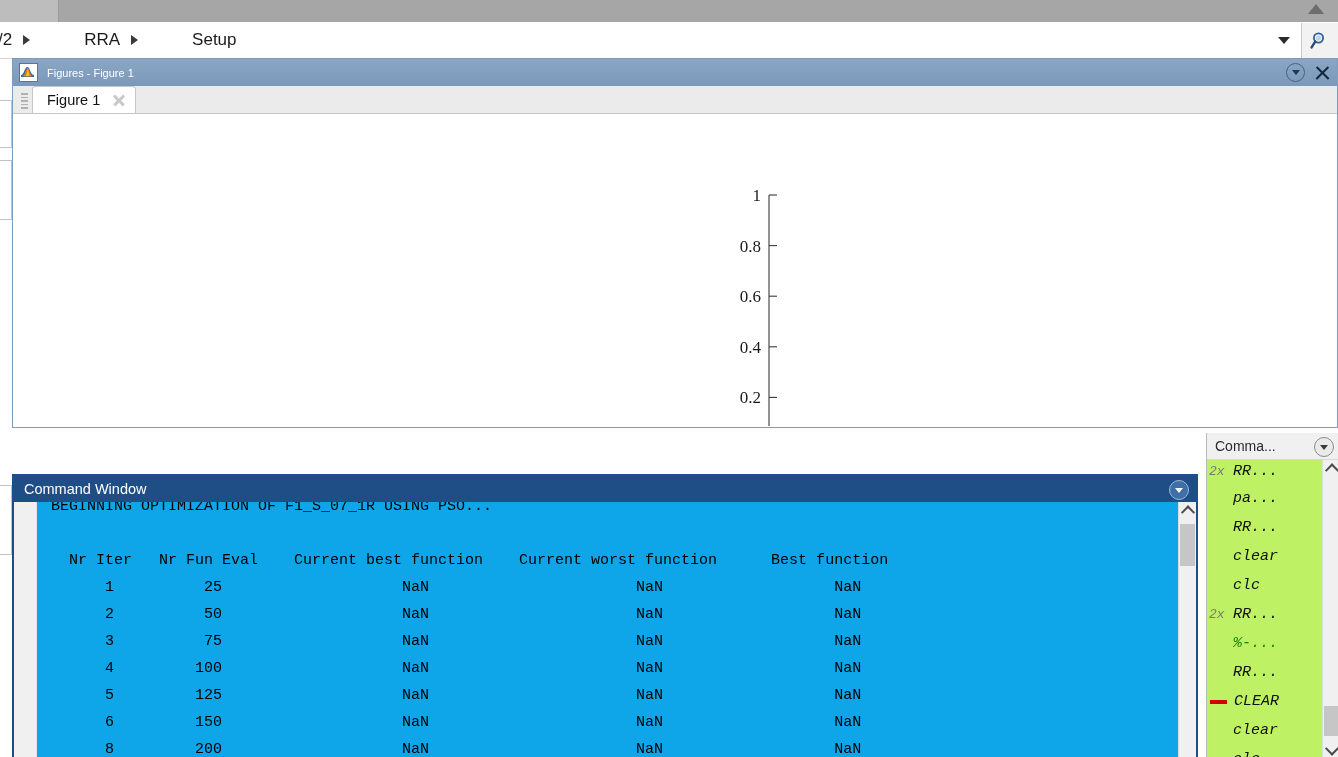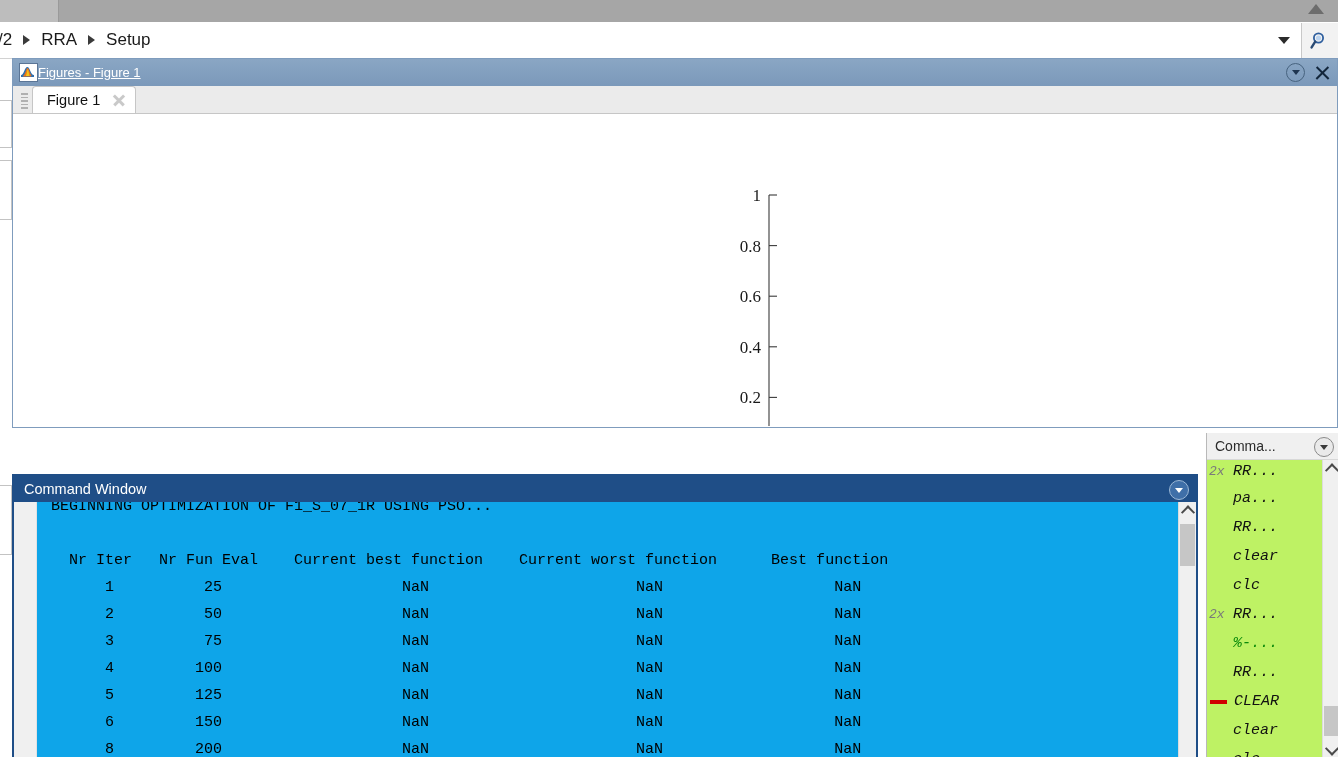--- a/index.html
+++ b/index.html
@@ -58,20 +58,21 @@
     align-items: center;
     padding-left: 0px;
     flex: 1;
     min-width: 0;
   }
   .crumb {
     font-size: 17px;
     color: #1a1a1a;
     white-space: nowrap;
     padding: 0 2px;
+    margin-left: 43px;
   }
   .crumb.clip { margin-left: -4px; }
   .crumb-sep {
     display: inline-block;
     width: 0; height: 0;
     margin: 0 9px;
     border-top: 5px solid transparent;
     border-bottom: 5px solid transparent;
     border-left: 7px solid #3a3a3a;
   }
@@ -119,23 +120,23 @@
   .mlogo {
     width: 17px; height: 17px;
     background: #ffffff;
     border: 1px solid #5a7596;
     position: relative;
     flex: 0 0 auto;
     overflow: hidden;
   }
   .fig-title-text {
     color: #ffffff;
-    font-size: 13px;
+    font-size: 11px;
+    margin-left: 9px;
     white-space: nowrap;
-    text-decoration: underline;
   }
   .fig-title-btns {
     position: absolute;
     right: 6px; top: 0;
     height: 27px;
     display: flex;
     align-items: center;
     gap: 8px;
   }
   .btn-dock {

